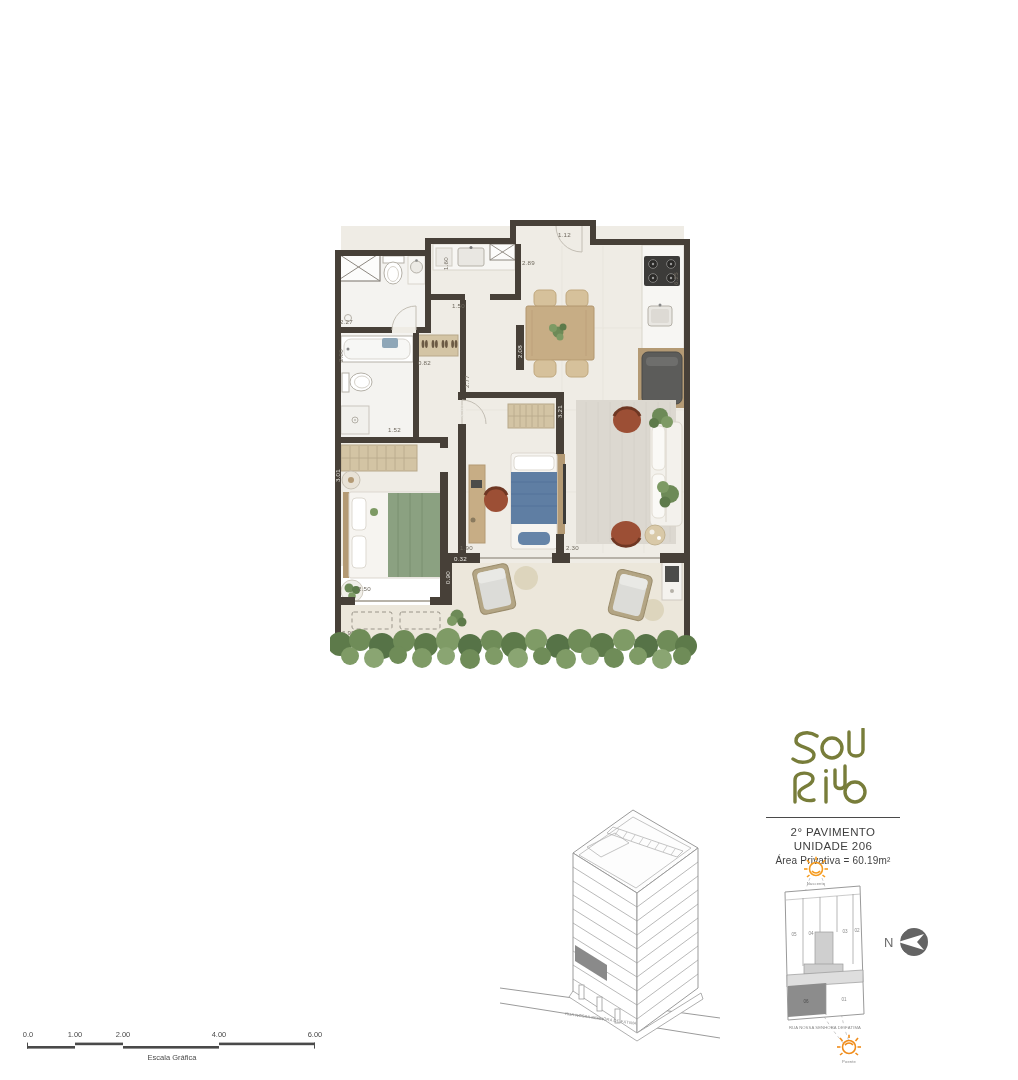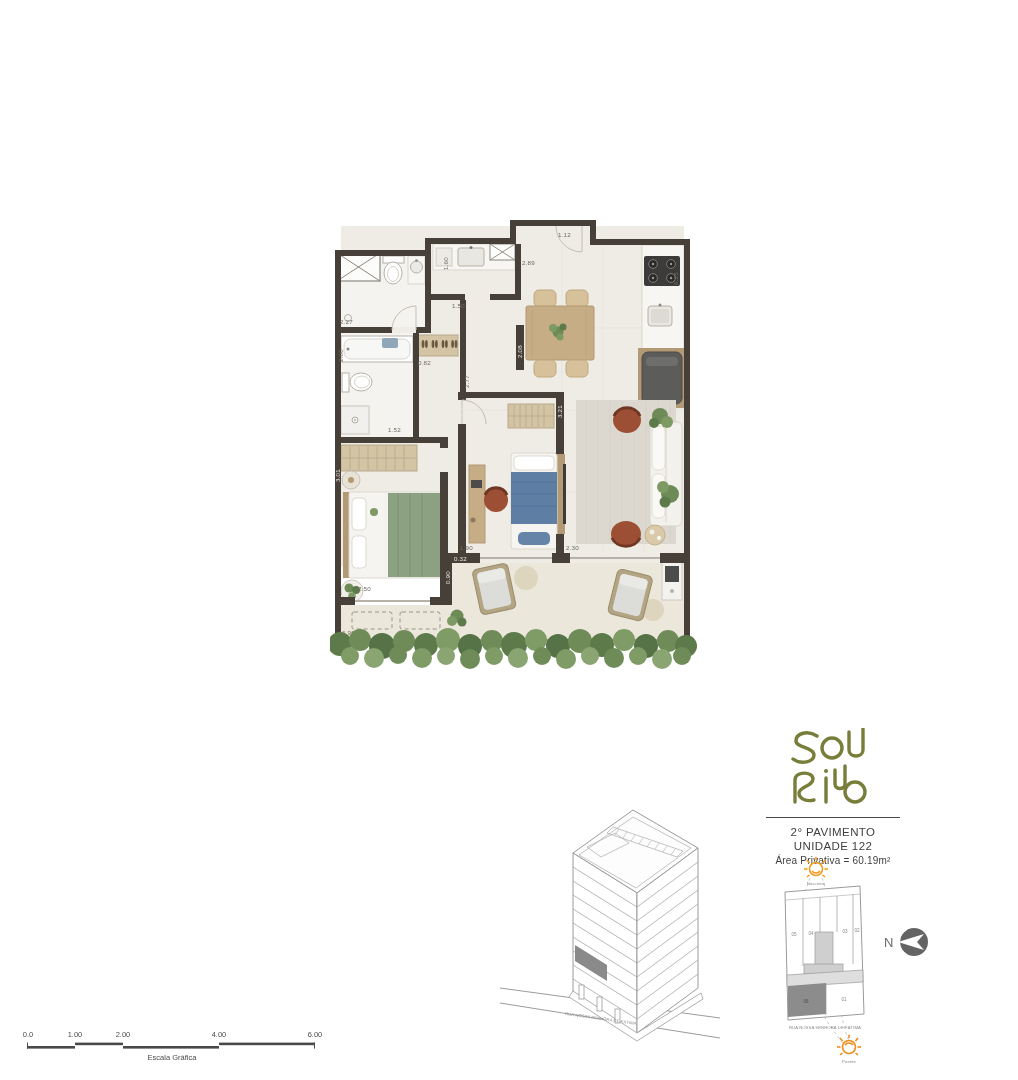--- a/index.html
+++ b/index.html
@@ -398,21 +398,21 @@
         <path d="M60,4 L60,22 C60,30 74,30 74,22 L74,1"></path>
         <path d="M6,74 L6,52 C6,43 24,43 24,51 C24,58 10,59 10,65 C10,71 18,74 25,72"></path>
         <line x1="37" y1="50" x2="37" y2="74"></line>
         <path d="M46,42 L46,56 C46,62 56,62 56,56 L56,38"></path>
         <circle cx="66" cy="64" r="10"></circle>
       </g>
       <circle cx="37" cy="43" r="2" fill="#787d3a"></circle>
     </svg>
     <div class="rule"></div>
     <div id="floor-label">2° PAVIMENTO</div>
-    <div id="unit-label">UNIDADE 122</div>
+    <div id="unit-label">UNIDADE 206</div>
     <div id="area-label">Área Privativa = 60.19m²</div>
   </div>
 
   <svg class="abs" style="left:760px;top:856px" width="135" height="224" viewBox="0 0 135 224">
 
     <g stroke="#bdbdbd" stroke-width="0.8" stroke-dasharray="3,3" fill="none">
       <path d="M50,22 C30,70 40,140 86,190"></path>
       <path d="M62,22 C80,70 70,140 90,188"></path>
     </g>
 

